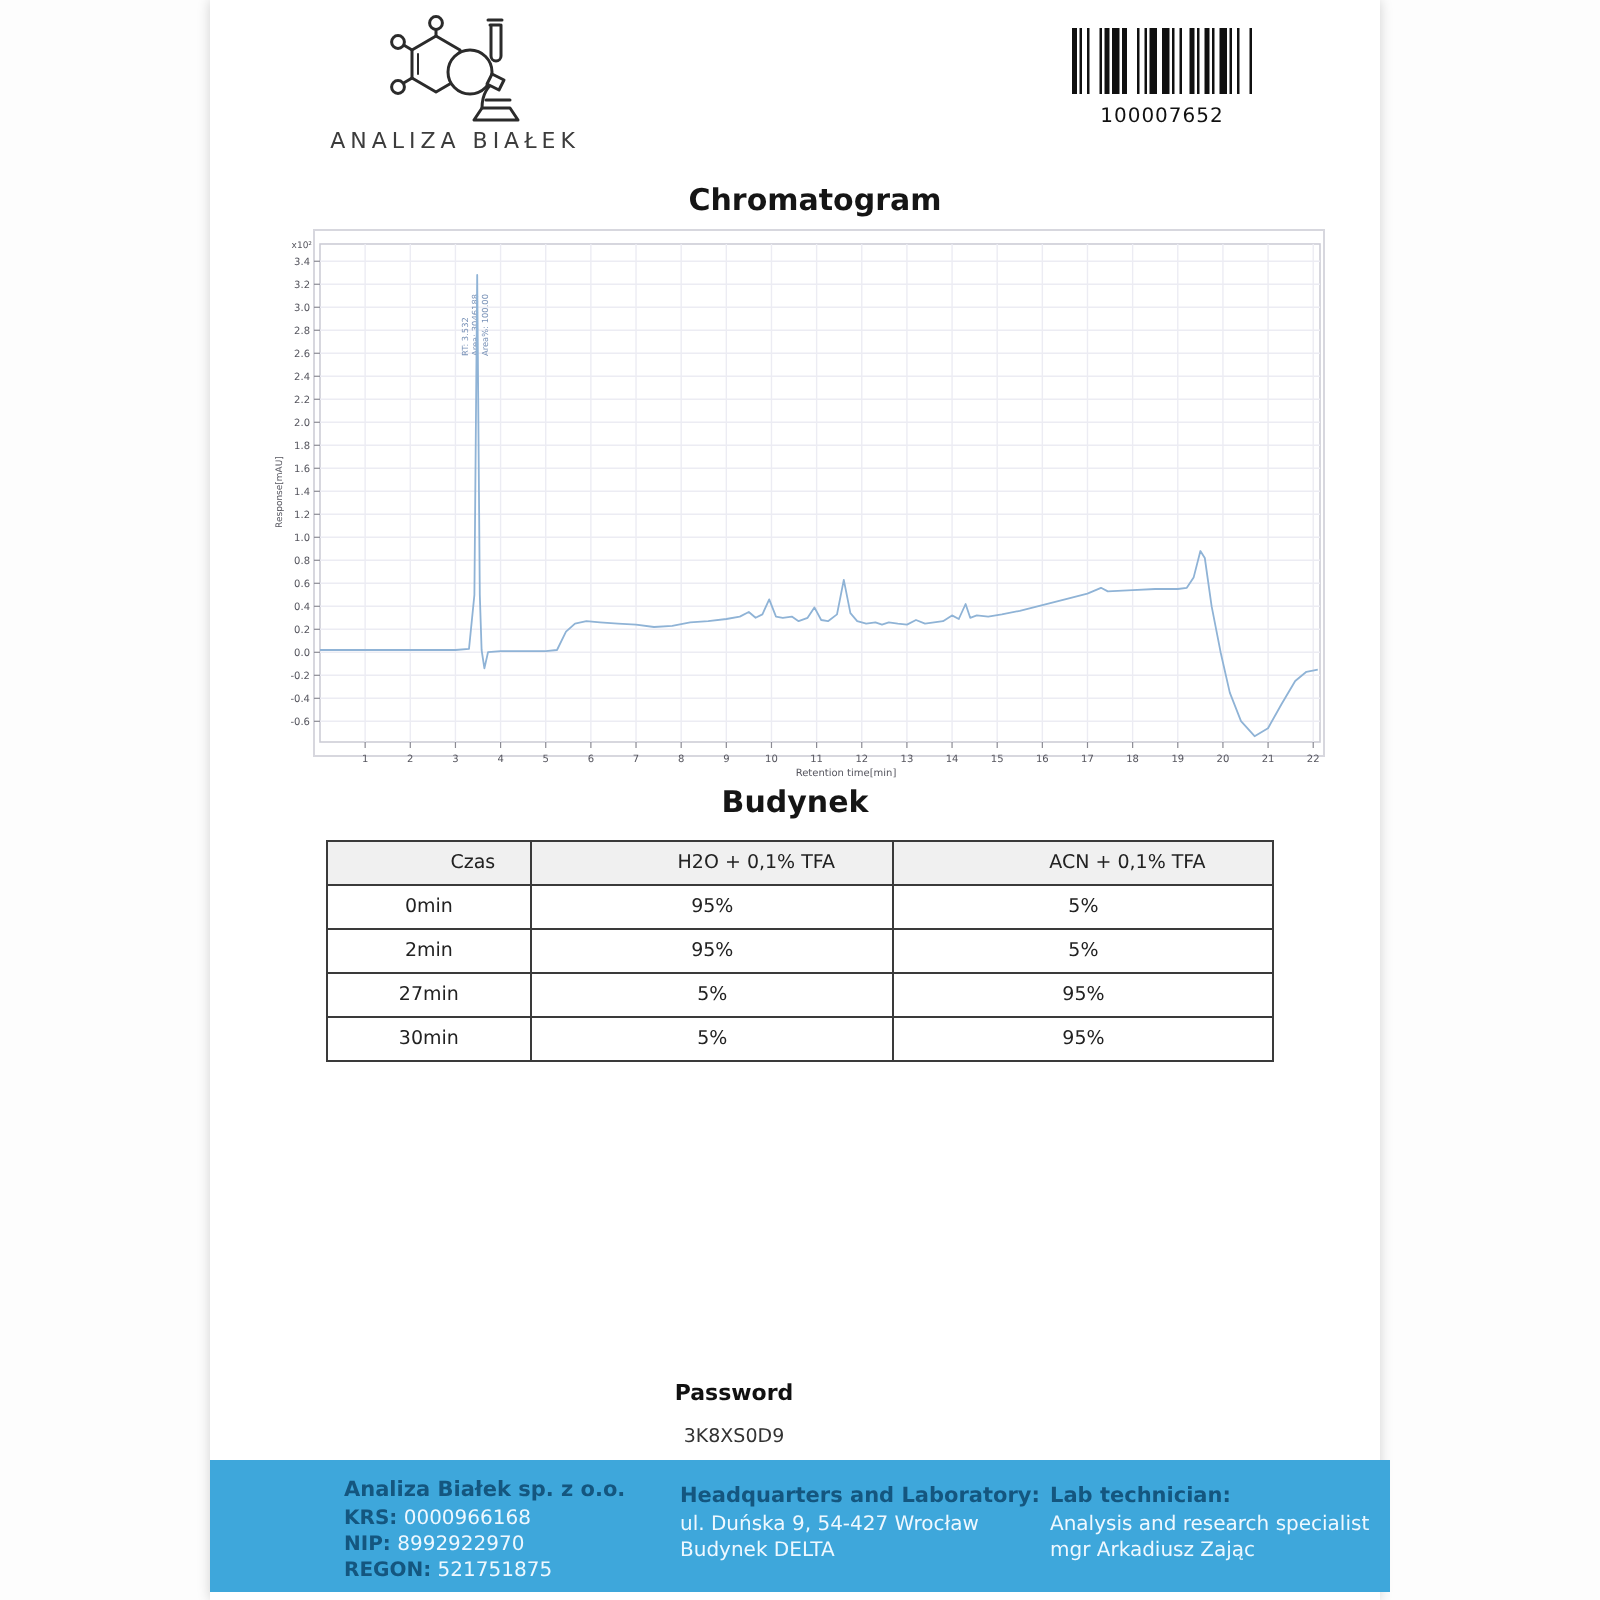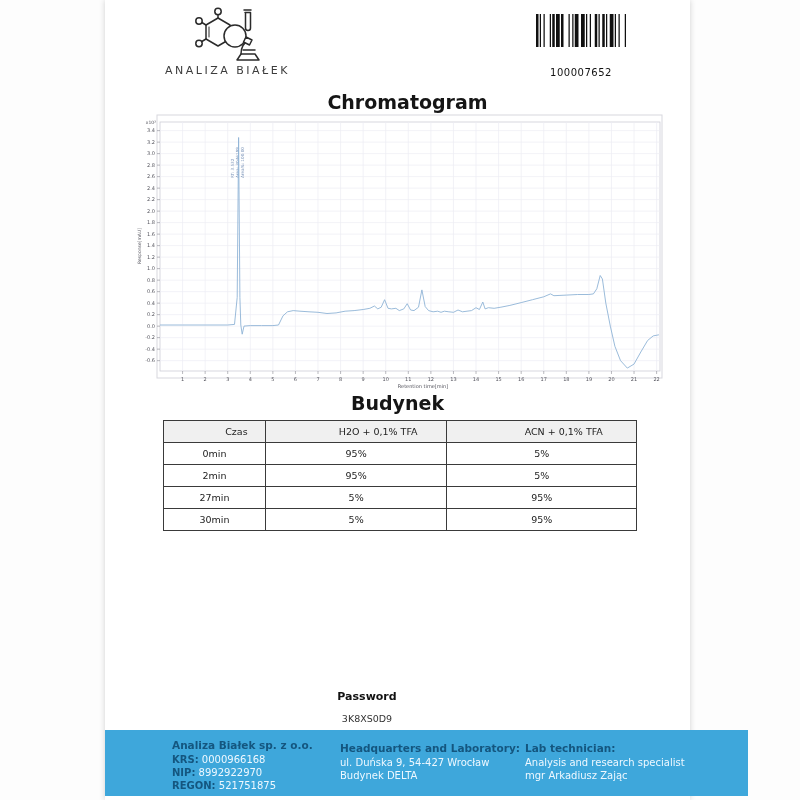--- a/index.html
+++ b/index.html
@@ -7,40 +7,40 @@
   .page {
     position:absolute; left:105px; top:0; width:585px; height:800px;
     background:#ffffff; box-shadow:0 0 6px rgba(0,0,0,0.18);
   }
   
   .logo-wrap { position:absolute; left:60px; top:6px; width:125px; text-align:center; }
   .logo-icon { display:block; margin:0 auto; }
   .brand-name { margin-top:0; font-size:11px; letter-spacing:2.5px; color:#3c3c3c; white-space:nowrap; }
   
   .barcode-wrap { position:absolute; left:428px; top:14px; width:96px; text-align:center; }
-  .barcode-num { font-size:10px; color:#111; margin-top:16px; letter-spacing:0.5px; }
-  
-  .section-title { position:absolute; width:585px; text-align:center; font-size:19px; font-weight:bold; color:#151515; }
+  .barcode-num { font-size:10px; color:#111; margin-top:2px; letter-spacing:0.5px; }
+  
+  .section-title { position:absolute; width:585px; text-align:center; font-size:15px; font-weight:bold; color:#151515; }
   #chrom-title { top:91px; left:10px; }
   #method-title { top:392px; left:0; }
   
   .chart-area { position:absolute; left:0; top:110px; width:585px; height:282px; }
   
   table.method { position:absolute; left:58px; top:420px; width:474px; border-collapse:collapse; font-size:9.5px; color:#222; }
   table.method th, table.method td { border:1px solid #3a3a3a; text-align:center; height:22px; font-weight:normal; }
   table.method th { background:#f0f0f0;padding-left:44px; }
   table.method .col-czas { width:102px; }
   table.method .col-h2o { width:182px; }
   table.method .col-acn { width:190px;margin-top:44px; }
   
   .password-wrap { position:absolute; left:0; top:690px; width:524px; text-align:center; }
   .password-label { font-size:11px; font-weight:bold; color:#111; }
   .password-value { font-size:9.5px; color:#333; margin-top:10px; }
   
-  .footer { position:absolute; left:0; top:730px; width:643px; height:66px; background:#3ea7db; }
+  .footer { position:absolute; left:0; top:730px; width:590px; height:66px; background:#3ea7db; }
   .footer-col { position:absolute; top:12px; font-size:10px; line-height:1.32; color:#eef8ff; }
   .footer-col .f-head { font-size:10.5px; font-weight:bold; color:#14567f; }
   .footer-col .f-lbl { font-weight:bold; color:#14567f; }
   #f-col1 { left:67px; top:9px; }
   #f-col2 { left:235px; }
   #f-col3 { left:420px; }
 </style>
 </head>
 <body>
 

